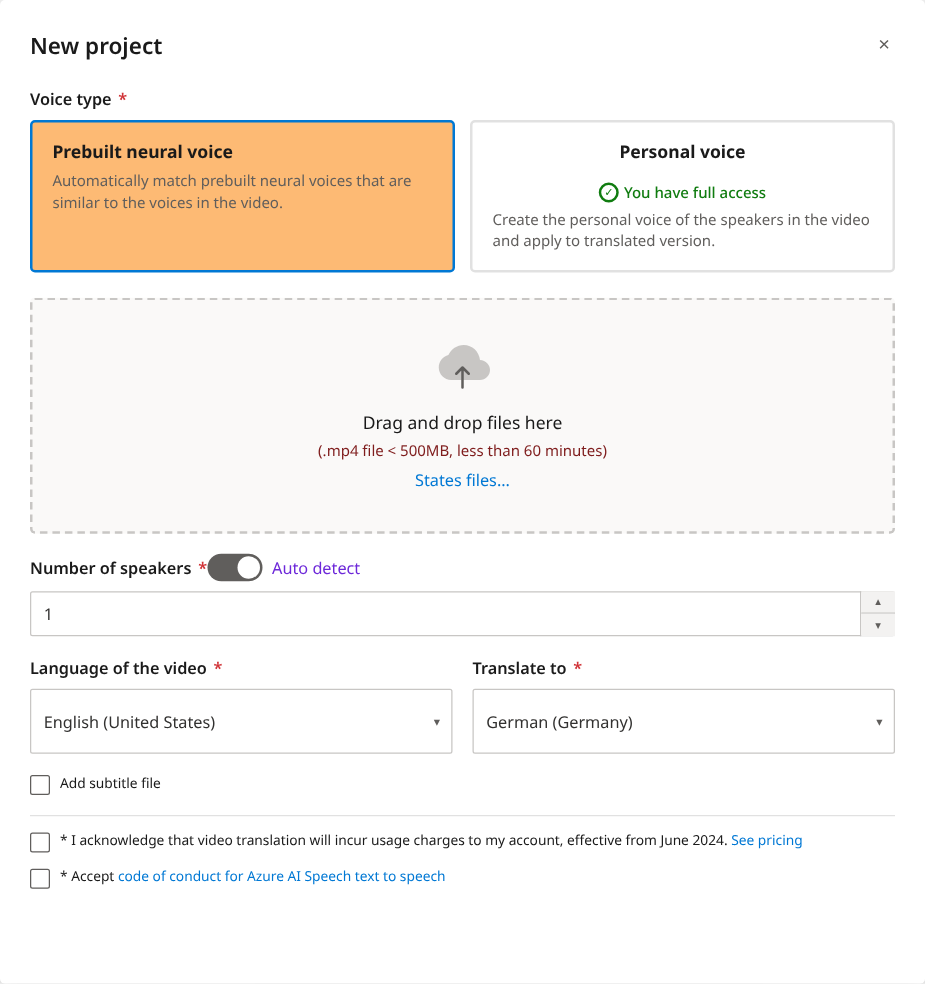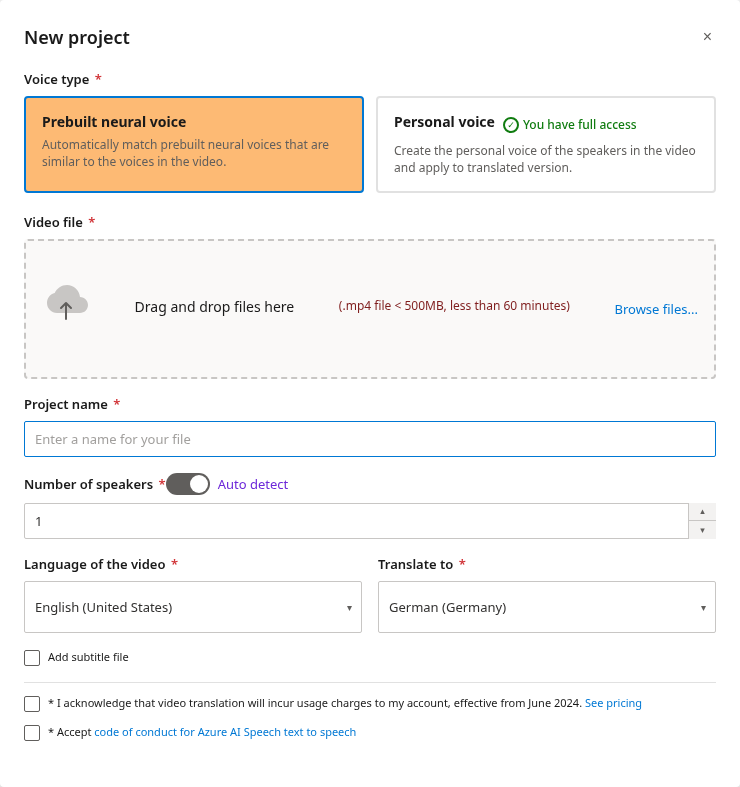--- a/index.html
+++ b/index.html
@@ -80,20 +80,21 @@
     .voice-card-desc {
       font-size: 12px;
       color: #605e5c;
       line-height: 1.4;
     }
     .voice-card-header {
       display: flex;
       align-items: center;
       gap: 8px;
       margin-bottom: 6px;
+      flex-direction: column;
     }
     .access-badge {
       display: flex;
       align-items: center;
       gap: 4px;
       font-size: 12px;
       color: #107c10;
       font-weight: 500;
     }
     .check-circle {
@@ -109,23 +110,23 @@
     }
     .video-file-section {
       margin-bottom: 16px;
     }
     .upload-area {
       border: 2px dashed #c8c6c4;
       border-radius: 4px;
       background: #faf9f8;
       padding: 32px 16px;
       display: flex;
-      flex-direction: row;
-      align-items: center;
-      justify-content: space-between;
+      flex-direction: column;
+      align-items: center;
+      justify-content: flex-end;
       cursor: pointer;
       min-height: 140px;
     }
     .upload-icon {
       margin-bottom: 12px;
       color: #605e5c;
     }
     .upload-text-primary {
       font-size: 14px;
       color: #1a1a1a;
@@ -323,42 +324,33 @@
         <div class="access-badge">
           <div class="check-circle">✓</div>
           <span>You have full access</span>
         </div>
       </div>
       <div class="voice-card-desc">Create the personal voice of the speakers in the video and apply to translated version.</div>
     </div>
   </div>
 
   <div class="video-file-section">
-    <div class="section-label">
-      <span>Video file</span><span class="required-star"> *</span>
-    </div>
     <div class="upload-area">
       <div class="upload-icon">
         <svg width="48" height="40" viewBox="0 0 48 40" fill="none" xmlns="http://www.w3.org/2000/svg">
           <path d="M38 16C37.33 9.33 31.78 4 25 4C19.56 4 14.9 7.33 12.72 12.07C8.29 13.18 5 17.21 5 22C5 27.52 9.48 32 15 32H38C42.42 32 46 28.42 46 24C46 19.78 42.72 16.34 38 16Z" fill="#c8c6c4" stroke="#c8c6c4" stroke-width="0"></path>
           <path d="M24 38L24 22M24 22L19 27M24 22L29 27" stroke="#605e5c" stroke-width="2" stroke-linecap="round" stroke-linejoin="round"></path>
         </svg>
       </div>
       <div class="upload-text-primary">Drag and drop files here</div>
       <div class="upload-text-secondary">(.mp4 file &lt; 500MB, less than 60 minutes)</div>
-      <a class="browse-link" href="#">Browse files...</a>
-    </div>
-  </div>
-
-  <div class="project-name-section">
-    <div class="section-label">
-      <span>Project name</span><span class="required-star"> *</span>
-    </div>
-    <input class="text-input" type="text" placeholder="Enter a name for your file" style="">
-  </div>
+      <a class="browse-link" href="#">States files...</a>
+    </div>
+  </div>
+
 
   <div class="speakers-row">
     <div class="section-label" style="margin-bottom:0">
       <span>Number of speakers</span><span class="required-star"> *</span>
     </div>
     <div class="auto-detect-label">
       <div class="toggle">
         <div class="toggle-knob"></div>
       </div>
       <span>Auto detect</span>

